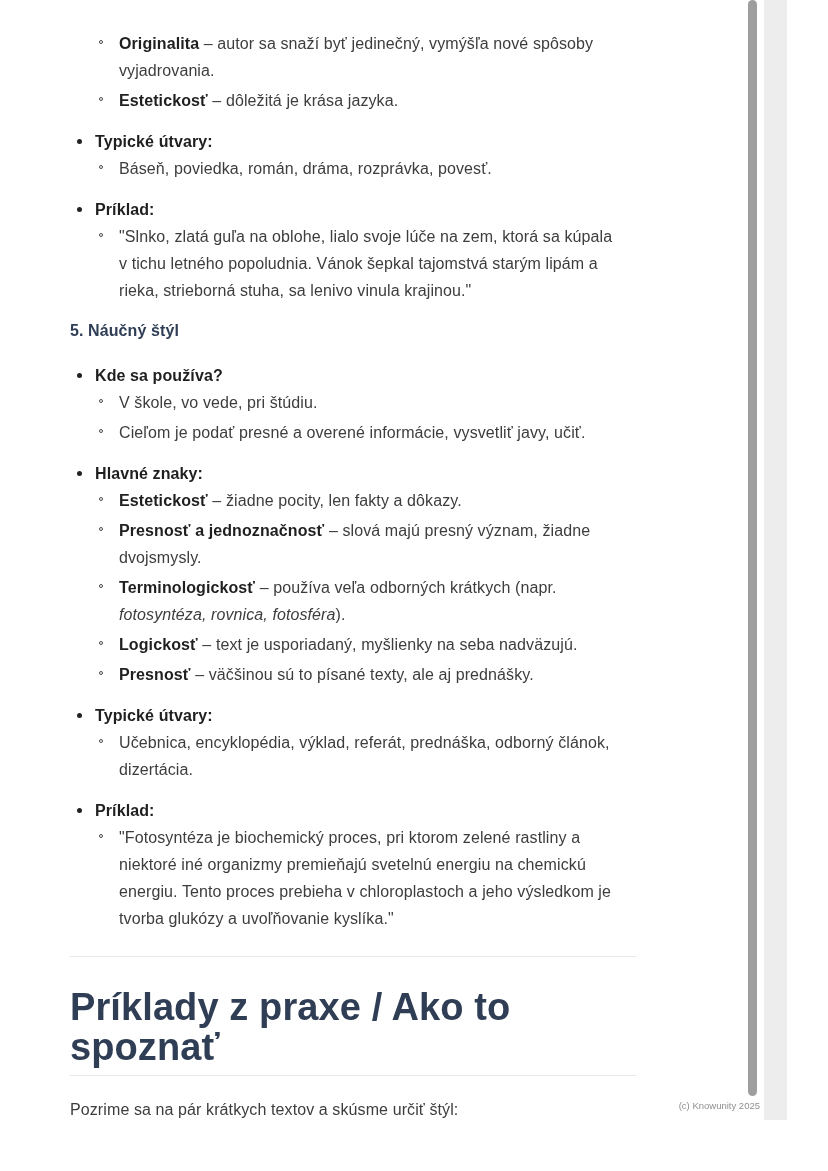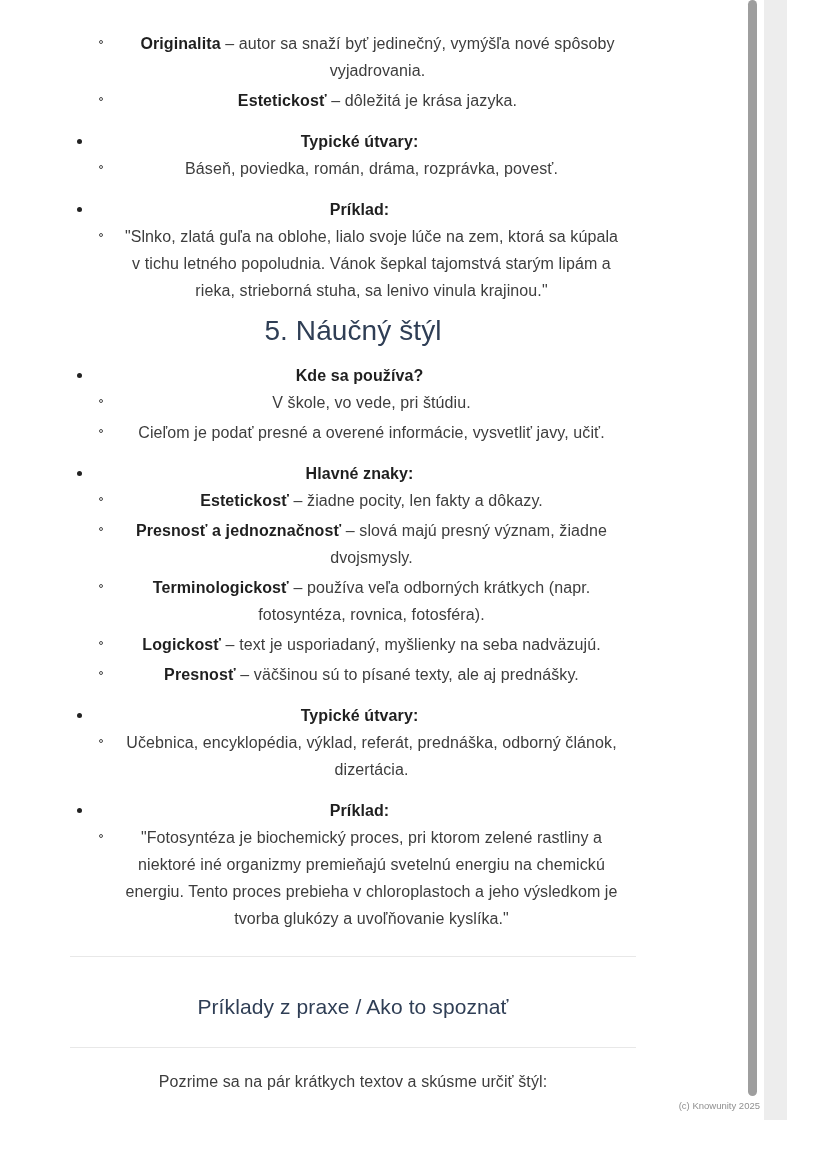--- a/index.html
+++ b/index.html
@@ -7,63 +7,62 @@
   body {
     font-family: "Liberation Sans", "DejaVu Sans", sans-serif;
     background: #ffffff;
   }
   .viewport {
     position: relative;
     width: 828px;
     height: 1120px;
     background: var(--page-bg, #ffffff);
     overflow: hidden;
-    text-align: center;
   }
   .content {
     position: absolute;
     left: 70px;
     top: 30px;
     width: 566px;
     font-size: 16px;
     line-height: 27px;
     color: var(--text, #3d3d3d);
     letter-spacing: 0.1px;
   }
   .b { font-weight: bold; color: var(--bold, #1f1f1f); }
-  .i { }
+  .i { font-style: italic; }
 
   .sublist.cont { margin-left: 25px; }
   .subitem { position: relative; padding-left: 24px; margin-bottom: 3px; }
   .circle-marker {
     position: absolute; left: 4px; top: 10px;
     width: 4px; height: 4px;
     border: 1.5px solid #4a4a4a; border-radius: 50%;
   }
 
   .l1 { position: relative; padding-left: 25px; margin: 14px 12px 0 0; }
   .dot-marker {
     position: absolute; left: 7px; top: 11px;
     width: 5px; height: 5px;
     background: #222; border-radius: 50%;
   }
   .l1-label { font-weight: bold; color: var(--bold, #1f1f1f); }
 
   h2.section {
     font-family: "Liberation Sans", "DejaVu Sans", sans-serif;
-    font-weight: normal; font-size: 28px; line-height: 34px;
+    font-weight: bold; font-size: 16px; line-height: 34px;
     color: var(--heading, #2f3e55);
     margin: 10px 0 0 0;
   }
   h1.pagehead {
     font-family: "Liberation Sans", "DejaVu Sans", sans-serif;
-    font-weight: normal; font-size: 21px; line-height: 40px;
+    font-weight: bold; font-size: 38px; line-height: 40px;
     color: var(--heading, #2f3e55);
     margin: 30px 0 0 0;
-    padding-bottom: 20px;
+    padding-bottom: 8px;
     border-bottom: 1px solid var(--divider, #e8e8e8);
   }
   hr.divider {
     border: 0; height: 0;
     border-top: 1px solid var(--divider, #e8e8e8);
     margin: 24px 0 0 0;
   }
   p.para { margin: 20px 0 14px 0; }
 
   .copyright {

